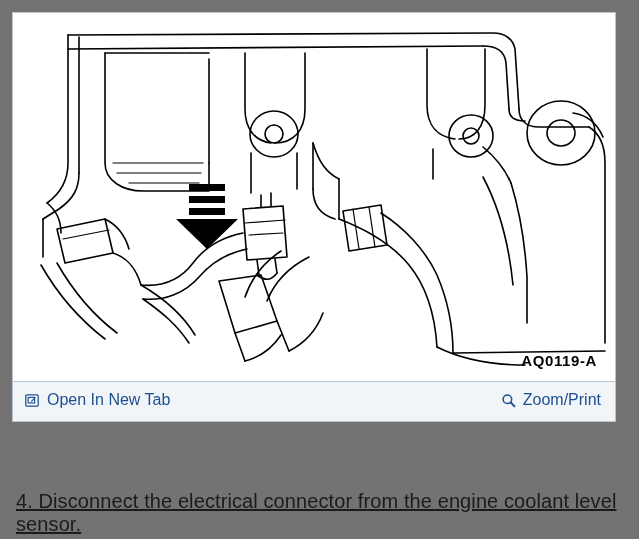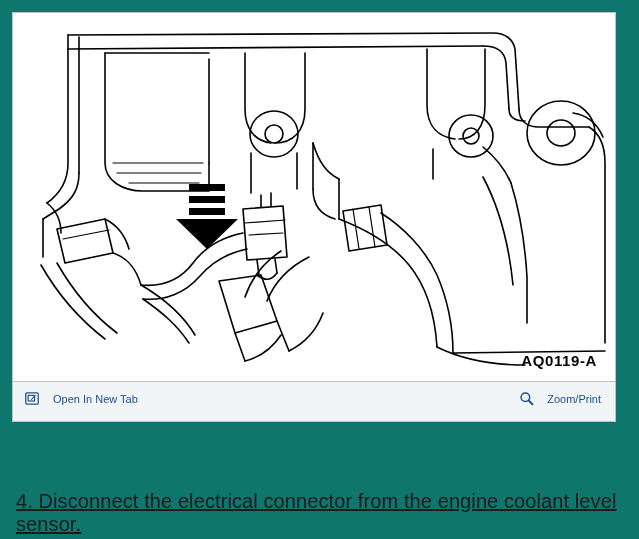--- a/index.html
+++ b/index.html
@@ -9,21 +9,21 @@
     width: 639px;
     height: 539px;
     font-family: "Liberation Sans", sans-serif;
     -webkit-font-smoothing: antialiased;
   }
   #page {
     position: relative;
     width: 639px;
     height: 539px;
     overflow: hidden;
-    background: #0f766e;
+    background: #737373;
   }
   .figure-card {
     position: absolute;
     left: 12px;
     top: 12px;
     width: 604px;
     height: 410px;
     border: 1px solid #b9c4cf;
     background: #ffffff;
     box-sizing: border-box;
@@ -55,23 +55,23 @@
     bottom: 0;
     height: 40px;
     border-top: 1px solid #b9c4cf;
     background: #f2f5f8;
     box-sizing: border-box;
   }
   .toolbar-link {
     position: absolute;
     display: flex;
     align-items: center;
-    gap: 13px;
+    gap: 7px;
     top: 9px;
-    font-size: 11px;
+    font-size: 16px;
     color: #1d4f91;
     text-decoration: none;
     cursor: pointer;
     white-space: nowrap;
   }
   .toolbar-link .label {
     color: #1d4f91;
   }
   .toolbar-link.left { left: 12px; }
   .toolbar-link.right { right: 14px; justify-content: space-between; }

